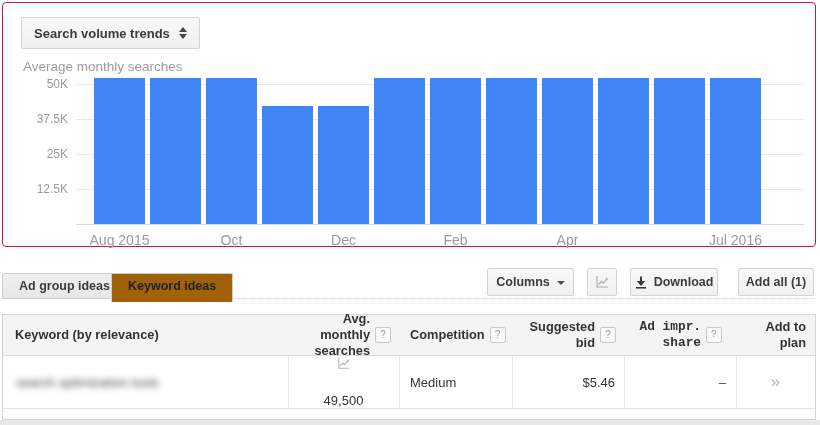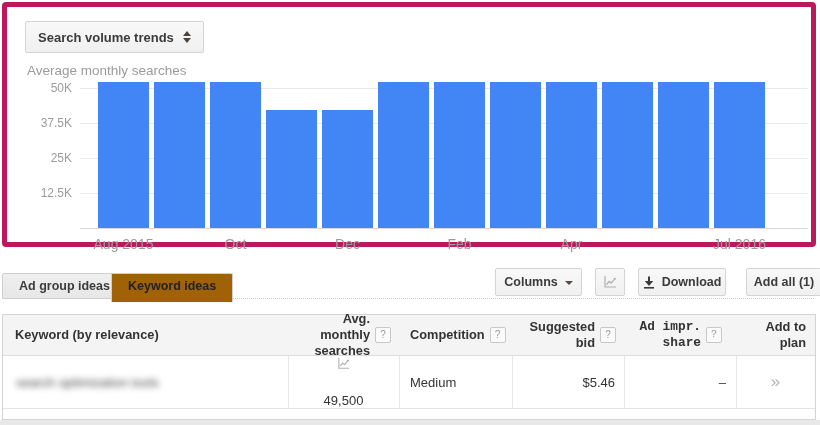--- a/index.html
+++ b/index.html
@@ -1,21 +1,21 @@
 <!DOCTYPE html>
 <html><head>
 <meta charset="utf-8">
 <style>
   html,body{margin:0;padding:0;background:#fff;}
   #screen{position:relative;width:820px;height:425px;background:#fff;overflow:hidden;
           font-family:"Liberation Sans","DejaVu Sans",sans-serif;color:#333;}
 
   
   .card{position:absolute;left:2px;top:2px;width:814px;height:245px;background:#fff;
-        border:5px solid #be185d;border-radius:4px;box-sizing:border-box;}
+        border:1px solid #be185d;border-radius:4px;box-sizing:border-box;}
   .svt-btn{position:absolute;left:18px;top:14px;height:30px;padding:0 12px;display:inline-flex;
         align-items:center;gap:9px;background:linear-gradient(#f8f8f8,#f0f0f0);
         border:1px solid #d4d4d4;border-radius:2px;font-size:13px;font-weight:bold;color:#3b3b3b;cursor:pointer;}
   .sorter{display:inline-flex;flex-direction:column;gap:2px;}
   .tri-up{width:0;height:0;border-left:4px solid transparent;border-right:4px solid transparent;border-bottom:5px solid #4a4440;}
   .tri-down{width:0;height:0;border-left:4px solid transparent;border-right:4px solid transparent;border-top:5px solid #4a4440;}
   .chart-title{position:absolute;left:20px;top:56px;font-size:13.5px;color:#9b9b9b;}
   .plot{position:absolute;left:73px;top:74px;width:728px;height:147px;border-bottom:1px solid #d9d9d9;}
   .gridline{position:absolute;left:0;width:100%;height:1px;background:#e9e9e9;}
   .bar{position:absolute;bottom:0;width:51px;}
@@ -25,21 +25,21 @@
   
   .tab{position:absolute;box-sizing:border-box;padding:0 16px;font-size:12.5px;font-weight:bold;cursor:pointer;
        border:1px solid #cfcfcf;border-radius:2px 2px 0 0;}
   .tab-inactive{left:2px;top:273px;height:26px;line-height:24px;background:linear-gradient(#efefef,#e7e7e7);color:#3c3c3c;text-align:center;}
   .tab-active{left:111px;top:273px;height:29px;line-height:25px;background:#a16207;border-bottom:none;color:#222;z-index:2;}
   .tab-baseline{position:absolute;left:218px;top:298px;width:596px;height:0;border-top:1px dotted #ccc;}
 
   
   .tbtn{position:absolute;top:268px;height:28px;box-sizing:border-box;display:inline-flex;align-items:center;
         justify-content:center;gap:7px;background:linear-gradient(#f8f8f8,#f0f0f0);border:1px solid #d4d4d4;
-        border-radius:2px;font-size:12.5px;font-weight:bold;color:#3b3b3b;cursor:pointer;margin-left:8px;}
+        border-radius:2px;font-size:12.5px;font-weight:bold;color:#3b3b3b;cursor:pointer;}
   .caret{width:0;height:0;border-left:4px solid transparent;border-right:4px solid transparent;border-top:4px solid #554b46;margin-top:1px;}
 
   
   .ktable{position:absolute;left:2px;top:314px;width:814px;height:106px;background:#fff;
           border:1px solid #d4d4d4;box-sizing:border-box;}
   .thead{position:absolute;left:0;top:0;width:100%;height:40px;background:#f4f4f4;border-bottom:1px solid #dcdcdc;}
   .th{position:absolute;top:0;bottom:0;display:flex;align-items:center;font-size:12.8px;font-weight:bold;color:#333;box-sizing:border-box;line-height:1.25;}
   .th.right{justify-content:flex-end;text-align:right;}
   .helpbox{display:inline-flex;align-items:center;justify-content:center;width:14px;height:14px;margin-left:5px;
            background:#fafafa;border:1px solid #c8c8c8;border-radius:2px;font-size:10px;font-weight:normal;color:#9a9a9a;flex:none;cursor:pointer;}

